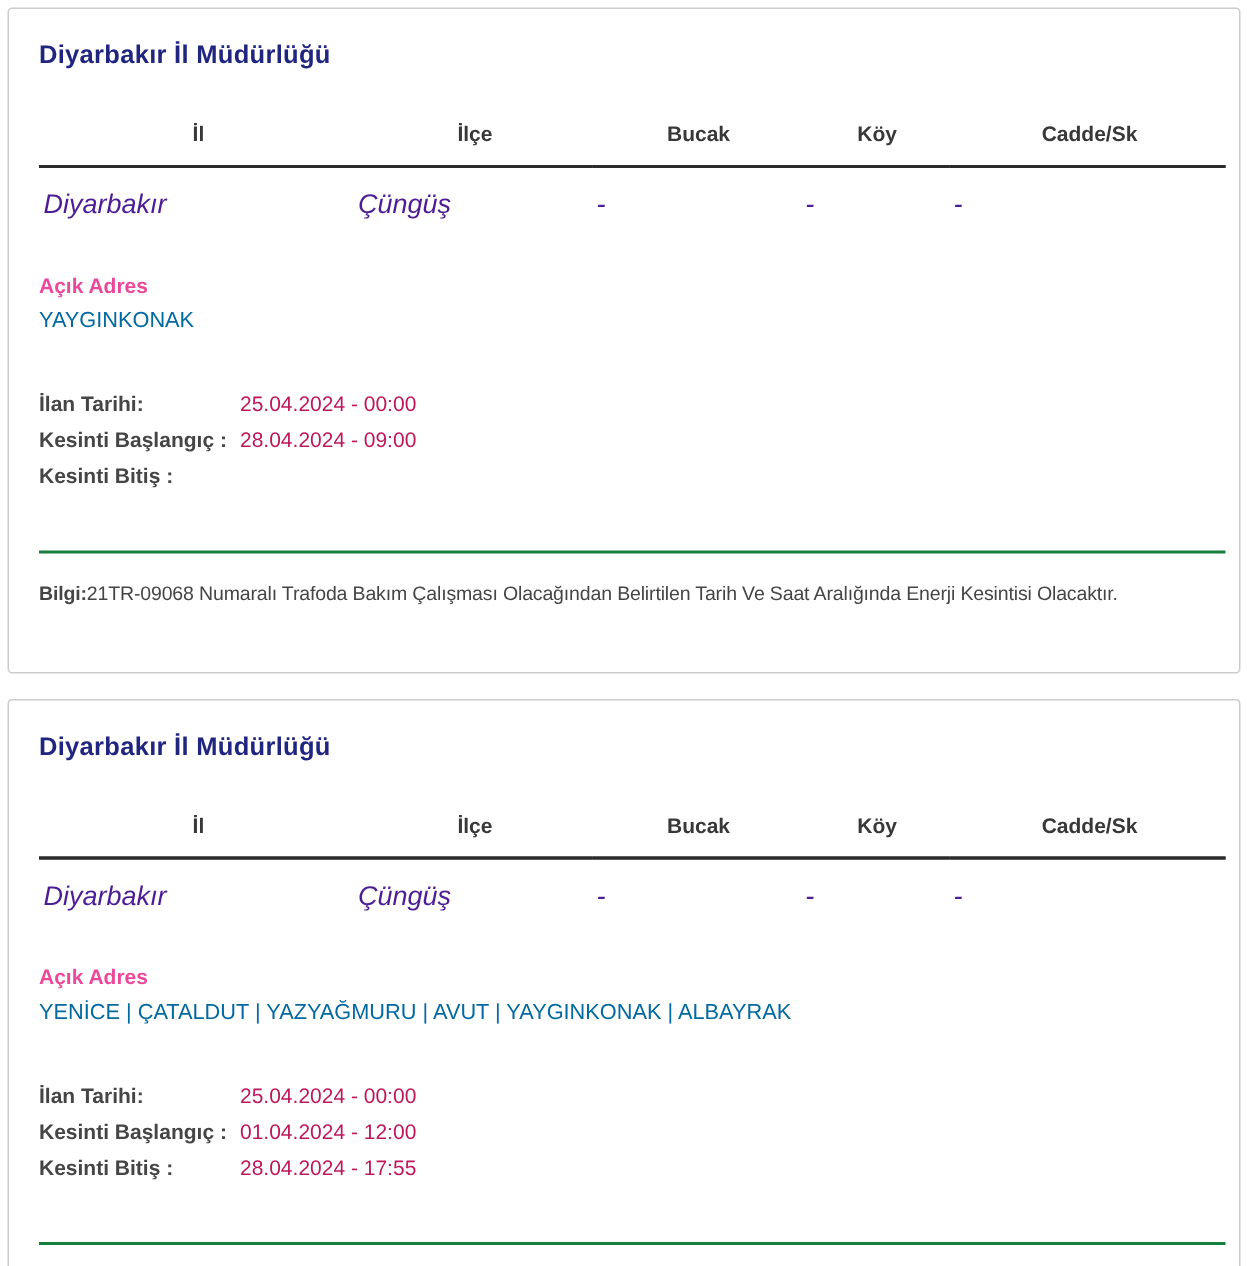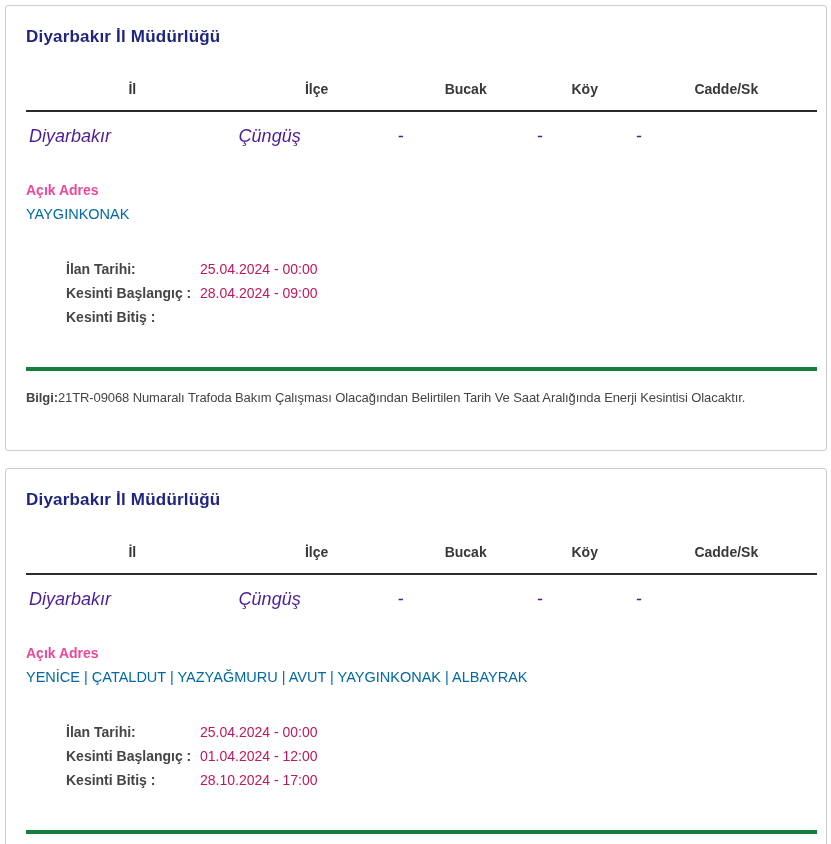--- a/index.html
+++ b/index.html
@@ -58,36 +58,36 @@
     font-size: 14px;
     font-weight: bold;
     color: #ec4899;
     line-height: 22px;
   }
   .address-value {
     font-size: 14.5px;
     color: #0369a1;
     line-height: 26px;
   }
-  .dates-block { margin-top: 30px; margin-left: 40px; }
+  .dates-block { margin-top: 30px; }
   .date-row {
     display: flex;
     line-height: 24px;
     font-size: 14px;
   }
   .date-label {
     font-weight: bold;
     color: #454545;
     width: 134px;
     flex: 0 0 134px;
   }
   .date-value { color: #be185d; }
   .info-block {
     margin-top: 38px;
-    border-top: 4px solid #15803d;
+    border-top: 2px solid #15803d;
     padding: 19px 0 45px 0;
     font-size: 13px;
     color: #454545;
     white-space: nowrap;
     letter-spacing: -0.1px;
   }
   .info-label { font-weight: bold; }
 </style>
 </head>
 <body>
@@ -187,20 +187,20 @@
     <div class="date-row">
       <span class="date-label">İlan Tarihi:</span>
       <span class="date-value">25.04.2024 - 00:00</span>
     </div>
     <div class="date-row">
       <span class="date-label">Kesinti Başlangıç :</span>
       <span class="date-value">01.04.2024 - 12:00</span>
     </div>
     <div class="date-row">
       <span class="date-label">Kesinti Bitiş :</span>
-      <span class="date-value">28.10.2024 - 17:00</span>
+      <span class="date-value">28.04.2024 - 17:55</span>
     </div>
   </div>
 
   <div class="info-block">
     <span class="info-label">Bilgi:</span><span>21TR-13016 Numaralı Trafoda Bakım Çalışması Olacağından Belirtilen Tarih Ve Saat Aralığında Enerji Kesintisi Olacaktır.</span>
   </div>
 </section>
 
 </body></html>

